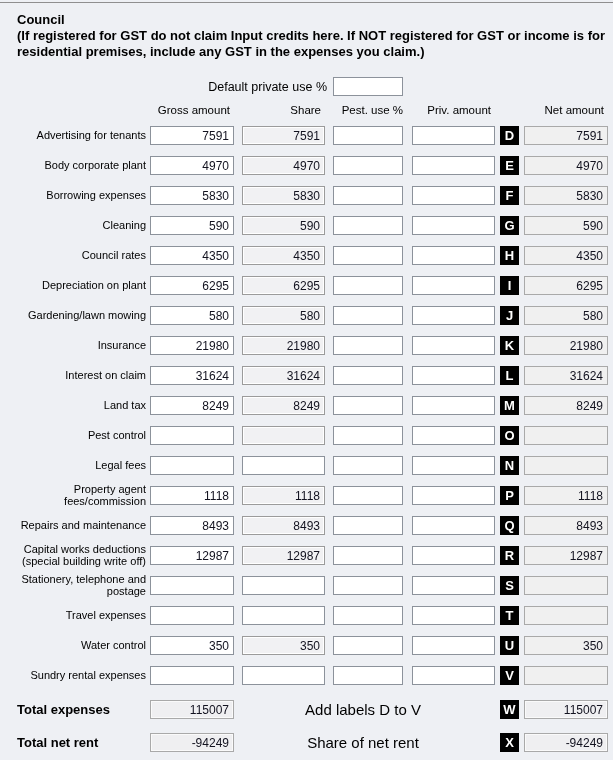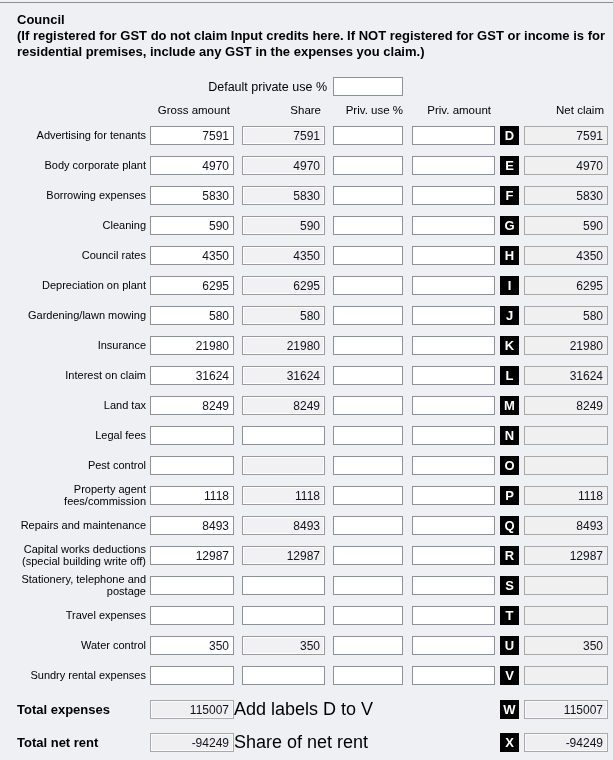--- a/index.html
+++ b/index.html
@@ -64,41 +64,41 @@
 
   .tagbox{
     width:19px;height:19px;background:#000;color:#fff;
     font-size:13px;font-weight:bold;text-align:center;line-height:19px;
   }
 
   .trow{margin-top:0;}
   .trow-w{margin-top:15px;}
   .trow-x{margin-top:14px;}
   .tlabel{grid-column:1;font-size:13px;font-weight:bold;padding-left:17px;white-space:nowrap;}
-  .tnote{grid-column:3/9;text-align:left;padding-right:3px;font-size:18px;white-space:nowrap;}
+  .tnote{grid-column:3/9;text-align:center;padding-right:3px;font-size:15px;white-space:nowrap;}
 </style>
 </head>
 <body>
 
 <div class="rule rule-top"></div>
 
 <div class="title">Council</div>
 <div class="note">(If registered for GST do not claim Input credits here. If NOT registered for GST or income is for residential premises, include any GST in the expenses you claim.)</div>
 
 <div class="grid dpu">
   <div class="dpu-label">Default private use %</div>
   <input class="field dpu-field" value="" style="">
 </div>
 
 <div class="grid heads">
   <div class="h h-gross">Gross amount</div>
   <div class="h h-share">Share</div>
-  <div class="h h-privuse">Priv. use %</div>
+  <div class="h h-privuse">Pest. use %</div>
   <div class="h h-privamt">Priv. amount</div>
-  <div class="h h-net">Net claim</div>
+  <div class="h h-net">Net amount</div>
 </div>
 
 <div id="rows">
   <div class="grid row">
     <div class="rlabel">Advertising for tenants</div>
     <input class="field c-gross" value="7591" style="">
     <input class="field c-share ro-share" readonly="" value="7591" style="">
     <input class="field c-privuse" style="">
     <input class="field c-privamt" style="">
     <div class="tagbox c-tag">D</div>
@@ -189,36 +189,36 @@
     <div class="rlabel">Land tax</div>
     <input class="field c-gross" value="8249" style="">
     <input class="field c-share ro-share" readonly="" value="8249" style="">
     <input class="field c-privuse" style="">
     <input class="field c-privamt" style="">
     <div class="tagbox c-tag">M</div>
     <input class="field ro-net c-net" readonly="" value="8249" style="">
   </div>
 
   <div class="grid row">
+    <div class="rlabel">Pest control</div>
+    <input class="field c-gross" style="">
+    <input class="field c-share ro-share" readonly="" style="">
+    <input class="field c-privuse" style="">
+    <input class="field c-privamt" style="">
+    <div class="tagbox c-tag">O</div>
+    <input class="field ro-net c-net" readonly="" style="">
+  </div>
+
+  <div class="grid row">
     <div class="rlabel">Legal fees</div>
     <input class="field c-gross" style="">
     <input class="field c-share" style="">
     <input class="field c-privuse" style="">
     <input class="field c-privamt" style="">
     <div class="tagbox c-tag">N</div>
-    <input class="field ro-net c-net" readonly="" style="">
-  </div>
-
-  <div class="grid row">
-    <div class="rlabel">Pest control</div>
-    <input class="field c-gross" style="">
-    <input class="field c-share ro-share" readonly="" style="">
-    <input class="field c-privuse" style="">
-    <input class="field c-privamt" style="">
-    <div class="tagbox c-tag">O</div>
     <input class="field ro-net c-net" readonly="" style="">
   </div>
 
   <div class="grid row">
     <div class="rlabel">Property agent fees/commission</div>
     <input class="field c-gross" value="1118" style="">
     <input class="field c-share ro-share" readonly="" value="1118" style="">
     <input class="field c-privuse" style="">
     <input class="field c-privamt" style="">
     <div class="tagbox c-tag">P</div>

